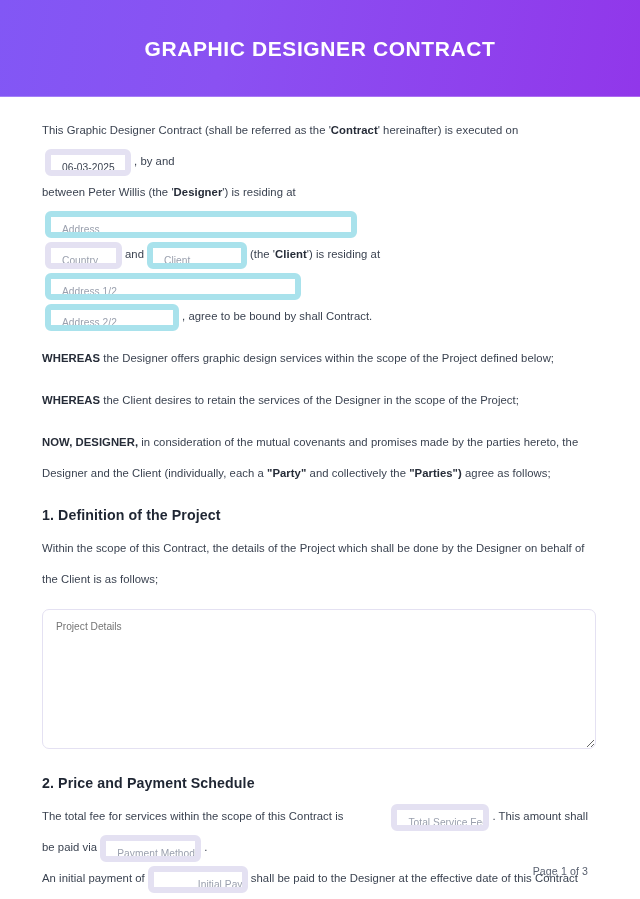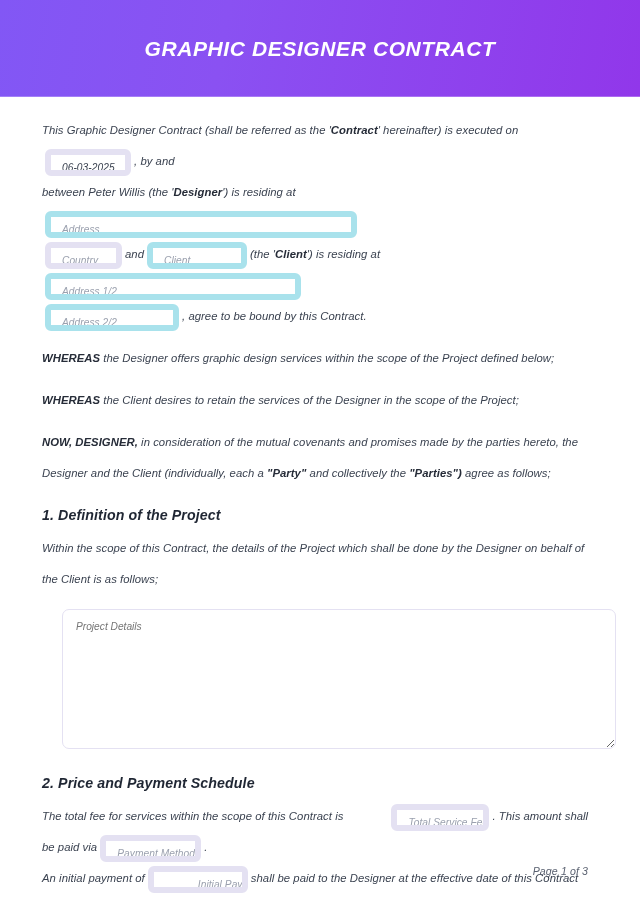--- a/index.html
+++ b/index.html
@@ -1,16 +1,16 @@
 <!DOCTYPE html>
 <html><head>
 <meta charset="utf-8">
 <title>Graphic Designer Contract</title>
 <style>
-  * { box-sizing: border-box; font-style: italic; }
+  * { box-sizing: border-box; }
   html, body {
     margin: 0;
     padding: 0;
   }
   body {
     width: 640px;
     height: 899px;
     background: #ffffff;
     font-family: "Liberation Sans", sans-serif;
     color: #3a4250;
@@ -106,21 +106,20 @@
     margin-bottom: 4px;
     width: 554px;
     height: 140px;
     border: 1px solid #e4e1f2;
     border-radius: 7px;
     background: #ffffff;
     padding: 11px 13px;
     font-size: 10.2px;
     color: #9aa0ae;
     font-family: "Liberation Sans", sans-serif;
-    margin-left: 20px;
   }
 
   
   .doc-footer {
     position: absolute;
     bottom: 22px;
     right: 52px;
     font-size: 10.6px;
     color: #5a6170;
     letter-spacing: 0.1px;
@@ -137,21 +136,21 @@
 
   
   <div>
 
     <p class="para"><span>This Graphic Designer Contract (shall be referred as the '</span><b>Contract</b><span>' hereinafter) is executed on</span><span class="fld fld-date lav filled">06-03-2025</span><span>, by and</span></p>
 
     <p class="para"><span>between Peter Willis (the '</span><b>Designer</b><span>') is residing at</span><span class="fld fld-address cyan">Address</span></p>
 
     <p class="para"><span class="fld fld-country lav">Country</span><span>and</span><span class="fld fld-client cyan">Client</span><span>(the '</span><b>Client</b><span>') is residing at</span><span class="fld fld-addr1 cyan">Address 1/2</span></p>
 
-    <p class="para"><span class="fld fld-addr2 cyan">Address 2/2</span><span>, agree to be bound by this Contract.</span></p>
+    <p class="para"><span class="fld fld-addr2 cyan">Address 2/2</span><span>, agree to be bound by shall Contract.</span></p>
   </div>
 
   <div class="block-gap-sm"></div>
 
   
   <p class="para"><b>WHEREAS</b><span> the Designer offers graphic design services within the scope of the Project defined below;</span></p>
 
   <div class="block-gap-sm"></div>
 
   <p class="para"><b>WHEREAS</b><span> the Client desires to retain the services of the Designer in the scope of the Project;</span></p>

